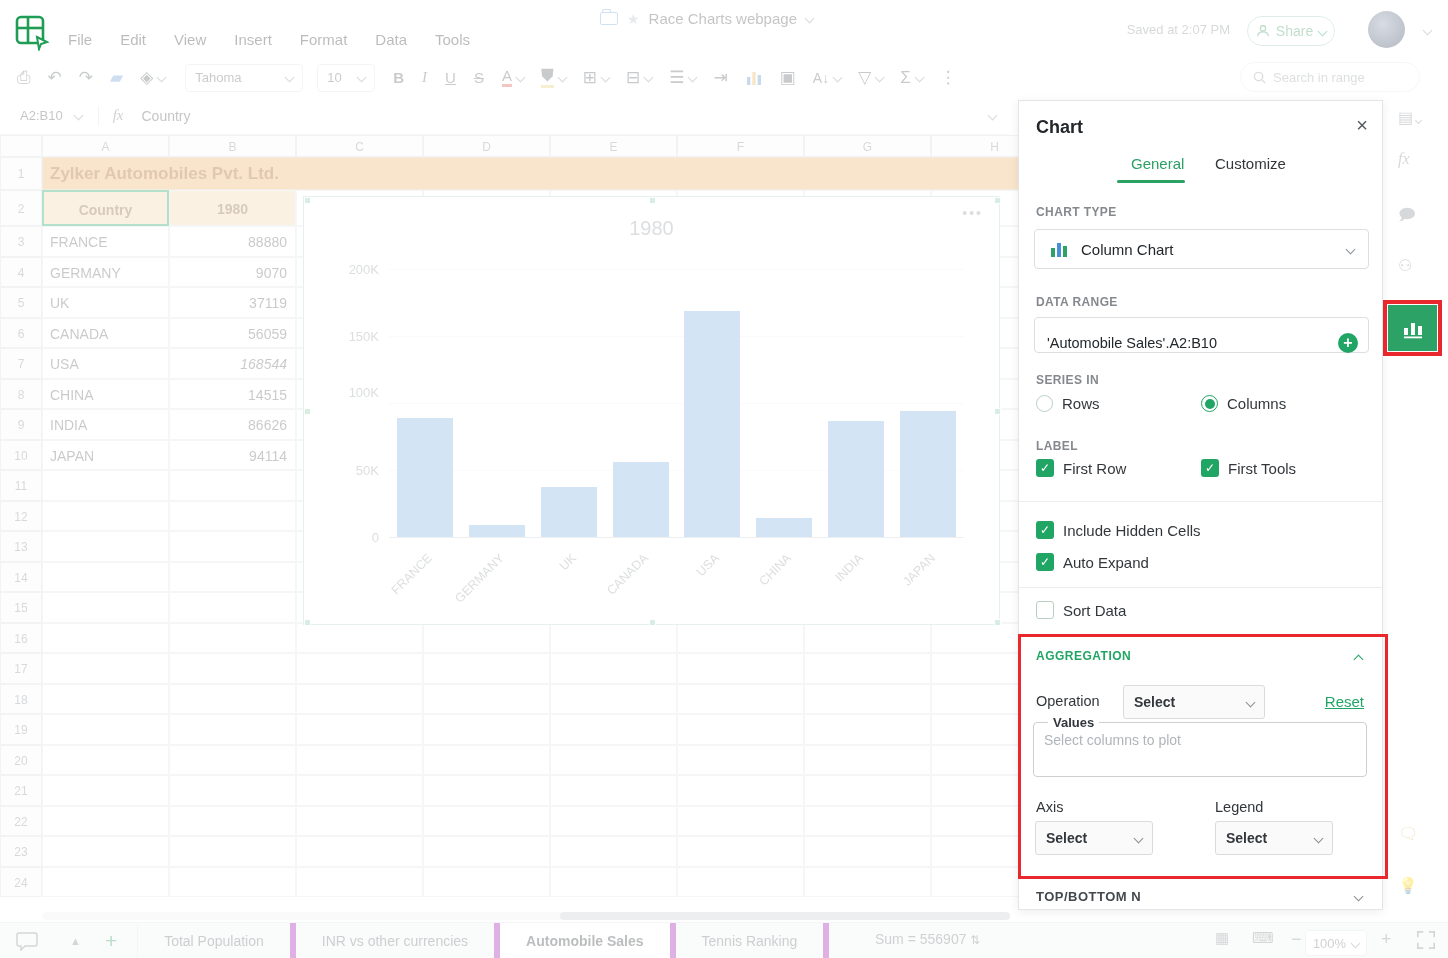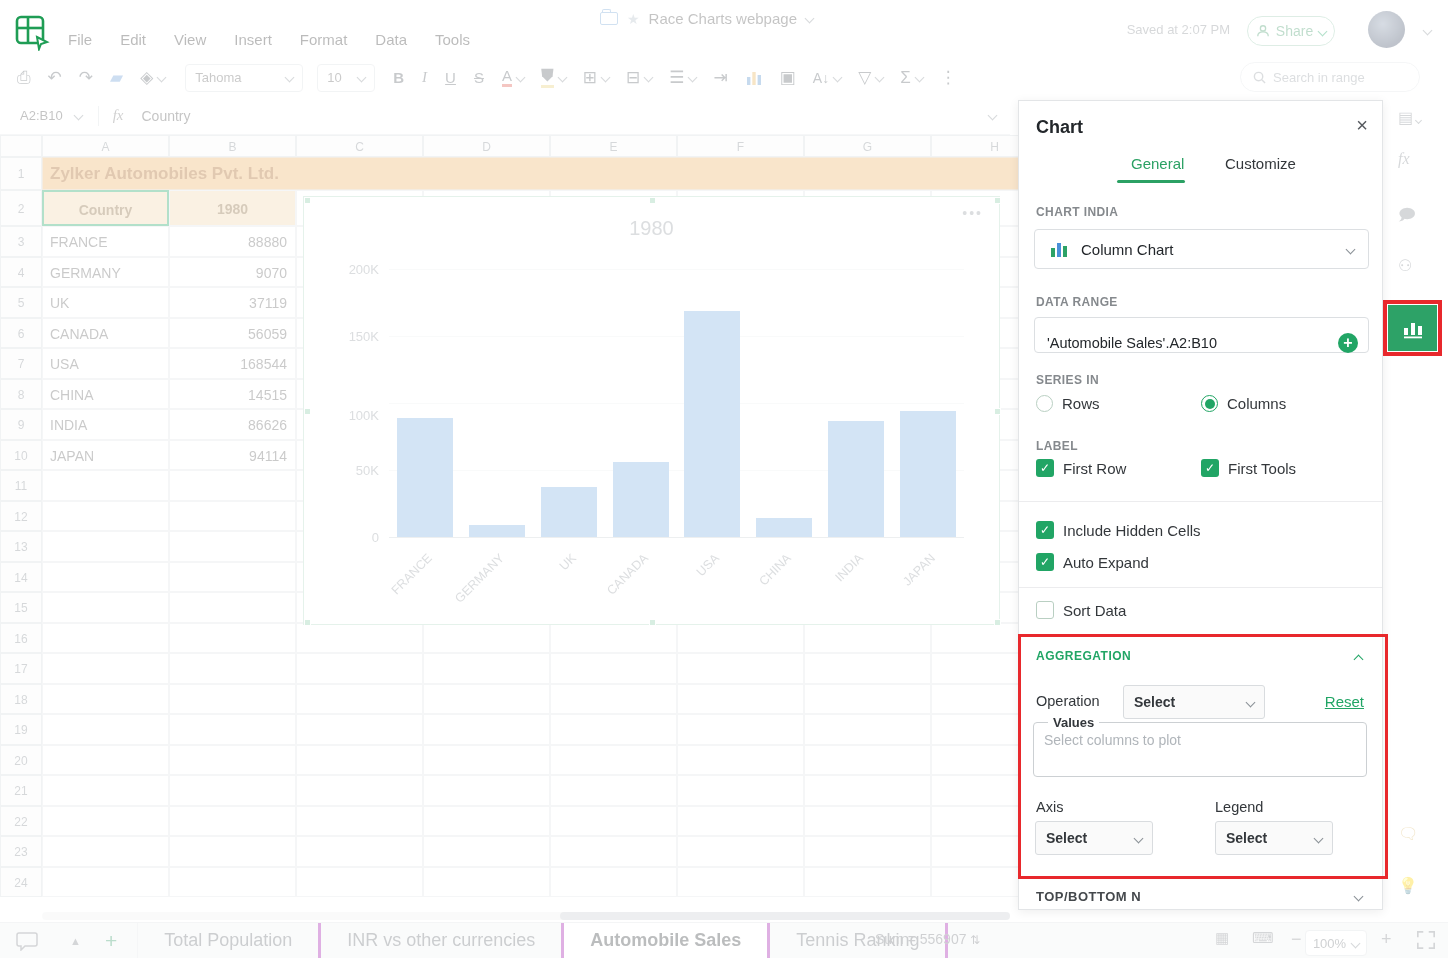--- a/index.html
+++ b/index.html
@@ -56,21 +56,21 @@
   .ytick { position:absolute; right:637px; width:55px; text-align:right; font-size:13px; color:#9aa0a6; transform:translateY(-7px); }
   .gline { position:absolute; left:85px; width:575px; height:1px; background:#eef1f3; }
   .gline.axis { background:#ccd2d6; }
   .bar { position:absolute; background:#7fb3e3; }
   .xlabel { position:absolute; width:100px; text-align:right; font-size:12.5px; color:#9aa0a6; transform:rotate(-45deg); transform-origin:100% 0; }
 
   
   #hscroll-track { left:42px; top:912px; width:968px; height:8px; background:#f1f2f3; border-radius:4px; }
   #hscroll-thumb { left:560px; top:912px; width:450px; height:8px; background:#ccd0d4; border-radius:4px; }
   #bottom-bar { left:0; top:922px; width:1448px; height:36px; background:#f3f4f5; border-top:1px solid #e0e3e6; display:flex; align-items:center; }
-  .sheet-tab { height:36px; display:flex; align-items:center; padding:0 26px; font-size:18px; color:#6b7177; border-right:3px solid #a21caf; }
+  .sheet-tab { height:36px; display:flex; align-items:center; padding:0 26px; font-size:14px; color:#6b7177; border-right:6px solid #a21caf; }
   .sheet-tab.active { background:#fff; color:#3c4043; font-weight:bold; }
   #sum-box { left:875px; top:931px; font-size:14px; color:#74797e; }
   .stat-ic { position:absolute; top:929px; font-size:15px; color:#84898e; }
   #zoom-box { left:1305px; top:930px; width:62px; height:26px; border:1px solid #dcdfe2; border-radius:4px; background:#fff; display:flex; align-items:center; justify-content:center; gap:6px; font-size:13px; color:#74797e; }
 
   
   .edge-ic { position:absolute; left:1398px; color:#8a9096; font-size:16px; }
 
   
   #logo { position:absolute; left:13px; top:13px; }
@@ -257,21 +257,21 @@
       <div class="cell country" style="left: 42px; top: 182.5px; width: 127px; height: 30.5px; line-height: 30.5px;">CANADA</div>
       <div class="cell num" style="left: 169px; top: 182.5px; width: 127px; height: 30.5px; line-height: 30.5px;">56059</div>
       <div class="cell" style="left: 296px; top: 182.5px; width: 127px; height: 30.5px; line-height: 30.5px;"></div>
       <div class="cell" style="left: 423px; top: 182.5px; width: 127px; height: 30.5px; line-height: 30.5px;"></div>
       <div class="cell" style="left: 550px; top: 182.5px; width: 127px; height: 30.5px; line-height: 30.5px;"></div>
       <div class="cell" style="left: 677px; top: 182.5px; width: 127px; height: 30.5px; line-height: 30.5px;"></div>
       <div class="cell" style="left: 804px; top: 182.5px; width: 127px; height: 30.5px; line-height: 30.5px;"></div>
       <div class="cell" style="left: 931px; top: 182.5px; width: 127px; height: 30.5px; line-height: 30.5px;"></div>
       <div class="rownum" style="top: 213px; height: 30.5px; line-height: 30.5px;">7</div>
       <div class="cell country" style="left: 42px; top: 213px; width: 127px; height: 30.5px; line-height: 30.5px;">USA</div>
-      <div class="cell num" style="left: 169px; top: 213px; width: 127px; height: 30.5px; line-height: 30.5px;">168544</div>
+      <div class="cell num" style="left: 169px; top: 213px; width: 127px; height: 30.5px; line-height: 30.5px; font-style: italic;">168544</div>
       <div class="cell" style="left: 296px; top: 213px; width: 127px; height: 30.5px; line-height: 30.5px;"></div>
       <div class="cell" style="left: 423px; top: 213px; width: 127px; height: 30.5px; line-height: 30.5px;"></div>
       <div class="cell" style="left: 550px; top: 213px; width: 127px; height: 30.5px; line-height: 30.5px;"></div>
       <div class="cell" style="left: 677px; top: 213px; width: 127px; height: 30.5px; line-height: 30.5px;"></div>
       <div class="cell" style="left: 804px; top: 213px; width: 127px; height: 30.5px; line-height: 30.5px;"></div>
       <div class="cell" style="left: 931px; top: 213px; width: 127px; height: 30.5px; line-height: 30.5px;"></div>
       <div class="rownum" style="top: 243.5px; height: 30.5px; line-height: 30.5px;">8</div>
       <div class="cell country" style="left: 42px; top: 243.5px; width: 127px; height: 30.5px; line-height: 30.5px;">CHINA</div>
       <div class="cell num" style="left: 169px; top: 243.5px; width: 127px; height: 30.5px; line-height: 30.5px;">14515</div>
       <div class="cell" style="left: 296px; top: 243.5px; width: 127px; height: 30.5px; line-height: 30.5px;"></div>
@@ -427,21 +427,21 @@
     </div>
 
   <div id="chart-card" class="abs">
     <div class="abs" id="chart-title">1980</div>
     <div class="abs" id="chart-menu-dots">•••</div>
     <div id="plot"></div>
   <div class="ytick" style="top: 72px; left: 25px; width: 50px; right: auto;">200K</div>
       <div class="gline" style="top: 72px;"></div>
       <div class="ytick" style="top: 139px; left: 25px; width: 50px; right: auto;">150K</div>
       <div class="gline" style="top: 139px;"></div>
-      <div class="ytick" style="top: 218px; left: 25px; width: 50px; right: auto;">100K</div>
+      <div class="ytick" style="top: 195px; left: 25px; width: 50px; right: auto;">100K</div>
       <div class="gline" style="top: 206px;"></div>
       <div class="ytick" style="top: 273px; left: 25px; width: 50px; right: auto;">50K</div>
       <div class="gline" style="top: 273px;"></div>
       <div class="ytick" style="top: 340px; left: 25px; width: 50px; right: auto;">0</div>
       <div class="gline axis" style="top: 340px;"></div>
       <div class="bar" style="left: 92.9375px; top: 220.901px; width: 56px; height: 119.099px;"></div>
       <div class="xlabel" style="left: 20.9375px; top: 354px;">FRANCE</div>
       <div class="bar" style="left: 164.812px; top: 327.846px; width: 56px; height: 12.1538px;"></div>
       <div class="xlabel" style="left: 92.8125px; top: 354px;">GERMANY</div>
       <div class="bar" style="left: 236.688px; top: 290.261px; width: 56px; height: 49.7395px;"></div>
@@ -510,24 +510,24 @@
   <line x1="15" y1="4" x2="15" y2="30" stroke="#1f9d55" stroke-width="2.6"></line>
   <line x1="4" y1="15" x2="30" y2="15" stroke="#1f9d55" stroke-width="2.6"></line>
   <path d="M24 24 L34 29 L28 31 L26 36 Z" fill="#fff" stroke="#1f9d55" stroke-width="2"></path>
 </svg>
 
 <div id="panel">
   <div class="abs" id="panel-title">Chart</div>
   <div class="abs" id="panel-close">×</div>
 
   <span class="ptab active" style="left:112px;">General</span>
-  <span class="ptab" style="left:196px;margin-left:10px;">Customize</span>
+  <span class="ptab" style="left:196px;">Customize</span>
   <div class="abs" id="tab-underline"></div>
 
-  <span class="plabel" style="top:104px;">CHART INDIA</span>
+  <span class="plabel" style="top:104px;">CHART TYPE</span>
   <div class="pselect" id="type-select">
     <svg width="20" height="20" viewBox="0 0 20 20">
         <rect x="2" y="9" width="4" height="9" fill="#2da267"></rect>
         <rect x="8" y="4" width="4" height="14" fill="#4a90d9"></rect>
         <rect x="14" y="7" width="4" height="11" fill="#2da267"></rect>
       </svg>
     <span class="lbl">Column Chart</span>
     <span class="chev"></span>
   </div>
 

